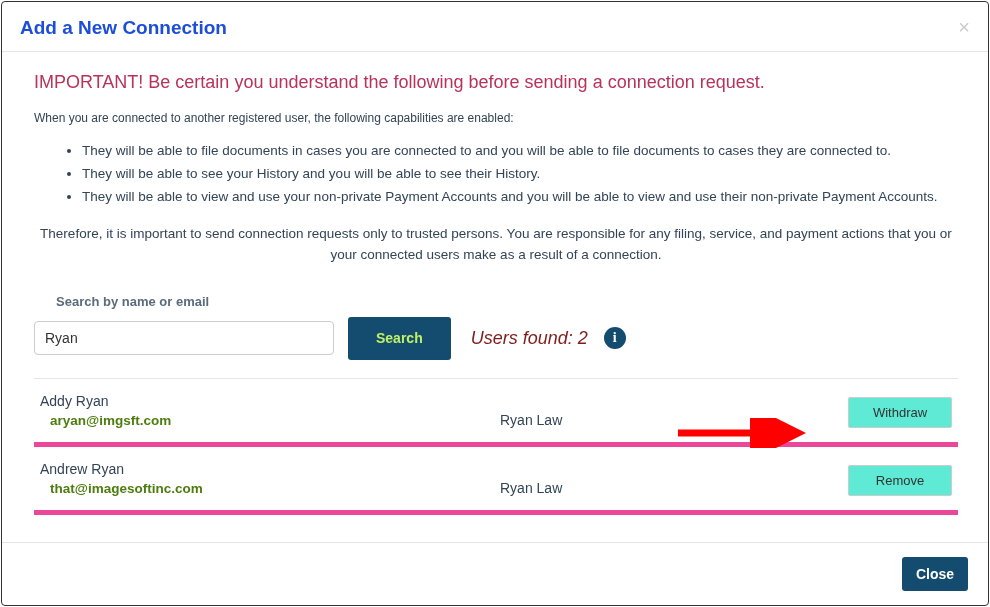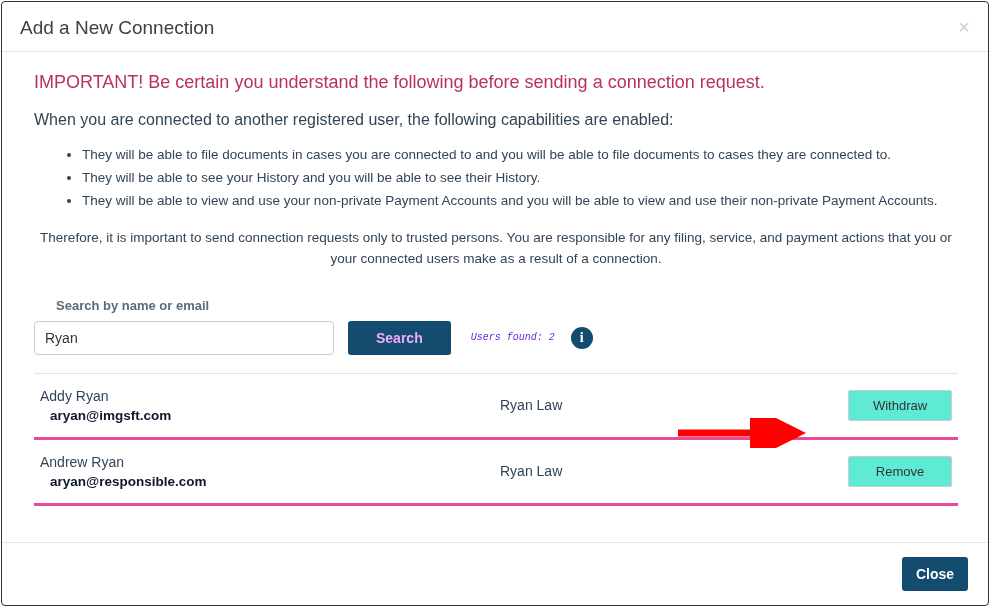--- a/index.html
+++ b/index.html
@@ -23,42 +23,42 @@
     }
     .modal-header {
       padding: 14px 18px 12px 18px;
       border-bottom: 1px solid #e5e5e5;
       display: flex;
       justify-content: space-between;
       align-items: center;
     }
     .modal-title {
       font-size: 19px;
-      font-weight: 400;
-      color: #404040;
+      font-weight: 700;
+      color: #1d4ed8;
     }
     .close-x {
       color: #ccc;
       font-size: 20px;
       cursor: pointer;
       font-weight: 300;
     }
     .modal-body {
       padding: 20px 30px 10px 32px;
       flex: 1;
       overflow: auto;
     }
     .important-heading {
       color: #b8325c;
       font-size: 18px;
       font-weight: 400;
       margin-bottom: 18px;
     }
     .intro-text {
-      font-size: 16px;
+      font-size: 12px;
       color: #324456;
       margin-bottom: 16px;
     }
     .bullets {
       list-style: disc;
       padding-left: 48px;
       margin-bottom: 16px;
     }
     .bullets li {
       font-size: 13.5px;
@@ -90,71 +90,70 @@
       width: 300px;
       height: 34px;
       border: 1px solid #ccc;
       border-radius: 4px;
       padding: 6px 10px;
       font-size: 14px;
       color: #333;
     }
     .search-button {
       background: #144c6f;
-      color: #f0abfc;
+      color: #bef264;
       border: none;
       border-radius: 3px;
       padding: 8px 28px;
       font-size: 14px;
       font-weight: 600;
       cursor: pointer;
-      height: 34px;
+      height: 43px;
     }
     .users-found {
-      color: #6d28d9;
+      color: #7f1d1d;
       font-style: italic;
-      font-size: 10px;
+      font-size: 18px;
       margin-left: 6px;
-      font-family: Liberation Mono, monospace;
     }
     .info-icon {
       width: 22px;
       height: 22px;
       background: #144c6f;
       border-radius: 50%;
       color: #fff;
       display: inline-flex;
       align-items: center;
       justify-content: center;
       font-weight: 900;
       font-family: Georgia, serif;
       font-size: 14px;
       margin-left: 2px;
     }
     .results {
       border-top: 1px solid #e5e5e5;
     }
     .result-row {
       display: flex;
-      align-items: center;
+      align-items: flex-end;
       padding: 14px 6px 14px 6px;
-      border-bottom: 3px solid #ec4899;
+      border-bottom: 5px solid #ec4899;
       position: relative;
     }
     .result-col-name {
       width: 460px;
     }
     .result-name {
       font-size: 14px;
       color: #324456;
       margin-bottom: 4px;
     }
     .result-email {
       font-size: 13.5px;
-      color: #0f172a;
+      color: #4d7c0f;
       font-weight: 700;
       margin-left: 10px;
     }
     .result-col-org {
       flex: 1;
       font-size: 14px;
       color: #324456;
     }
     .result-col-action {
       width: 120px;
@@ -235,21 +234,21 @@
         </div>
         <div class="result-col-org">Ryan Law</div>
         <div class="result-col-action">
           <button class="action-button">Withdraw</button>
         </div>
       </div>
 
       <div class="result-row">
         <div class="result-col-name">
           <div class="result-name">Andrew Ryan</div>
-          <div class="result-email">aryan@responsible.com</div>
+          <div class="result-email">that@imagesoftinc.com</div>
         </div>
         <div class="result-col-org">Ryan Law</div>
         <div class="result-col-action">
           <button class="action-button">Remove</button>
         </div>
       </div>
 
     </div>
 
   </div>

